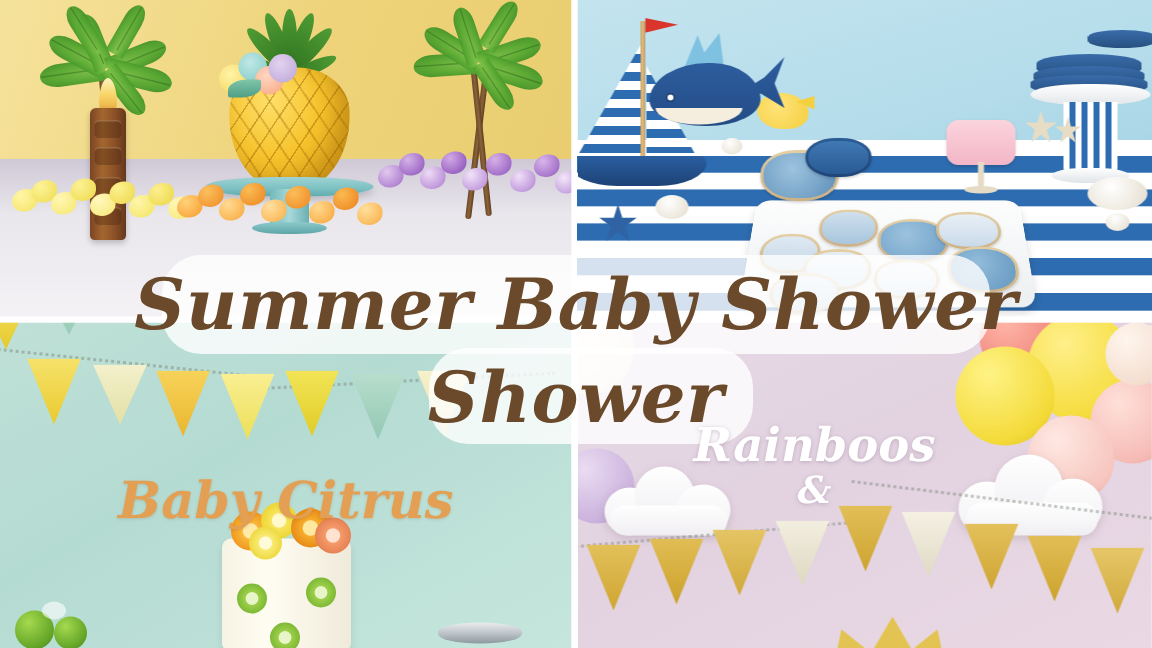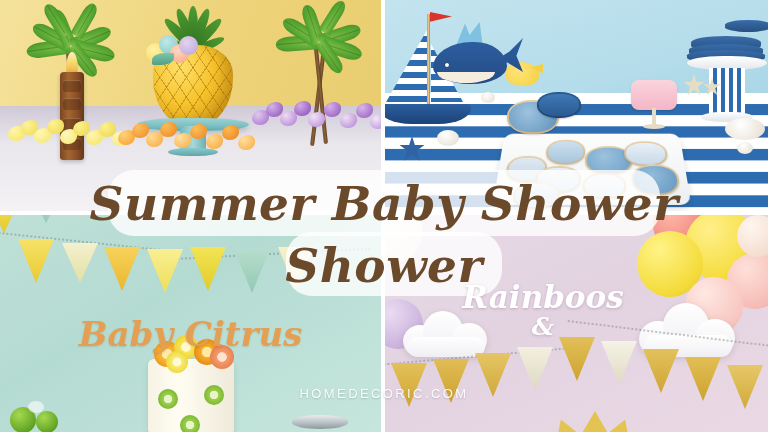--- a/index.html
+++ b/index.html
@@ -455,15 +455,14 @@
   <div class="titlepanel" id="tp2"></div>
   <div class="title-text" id="tline1">Summer Baby Shower</div>
   <div class="title-text" id="tline2">Shower</div>
 
   <div class="theme-label" id="lbl-citrus">Baby Citrus</div>
   <div class="theme-label" id="lbl-sun">
     <span>Rainboos</span>
     <span class="amp">&amp;</span>
   </div>
 
-  <div id="watermark">HOMEDECORIC.COM</div>
 
 </div>
 
 </body></html>

